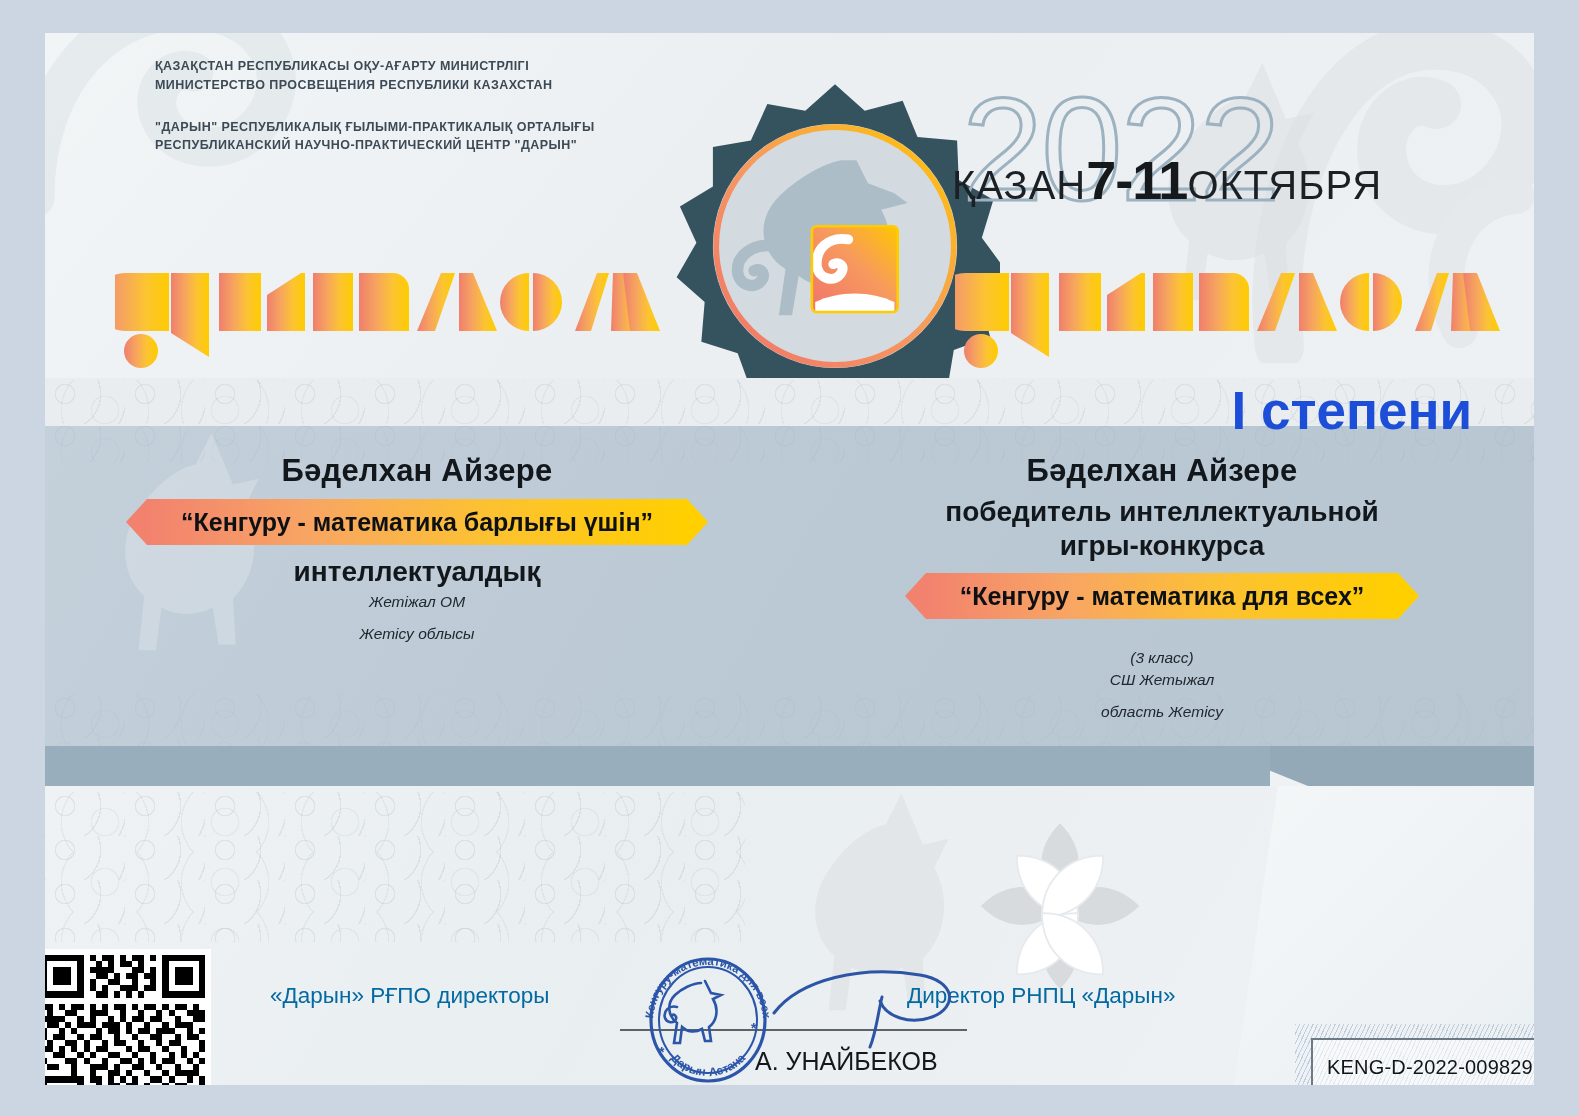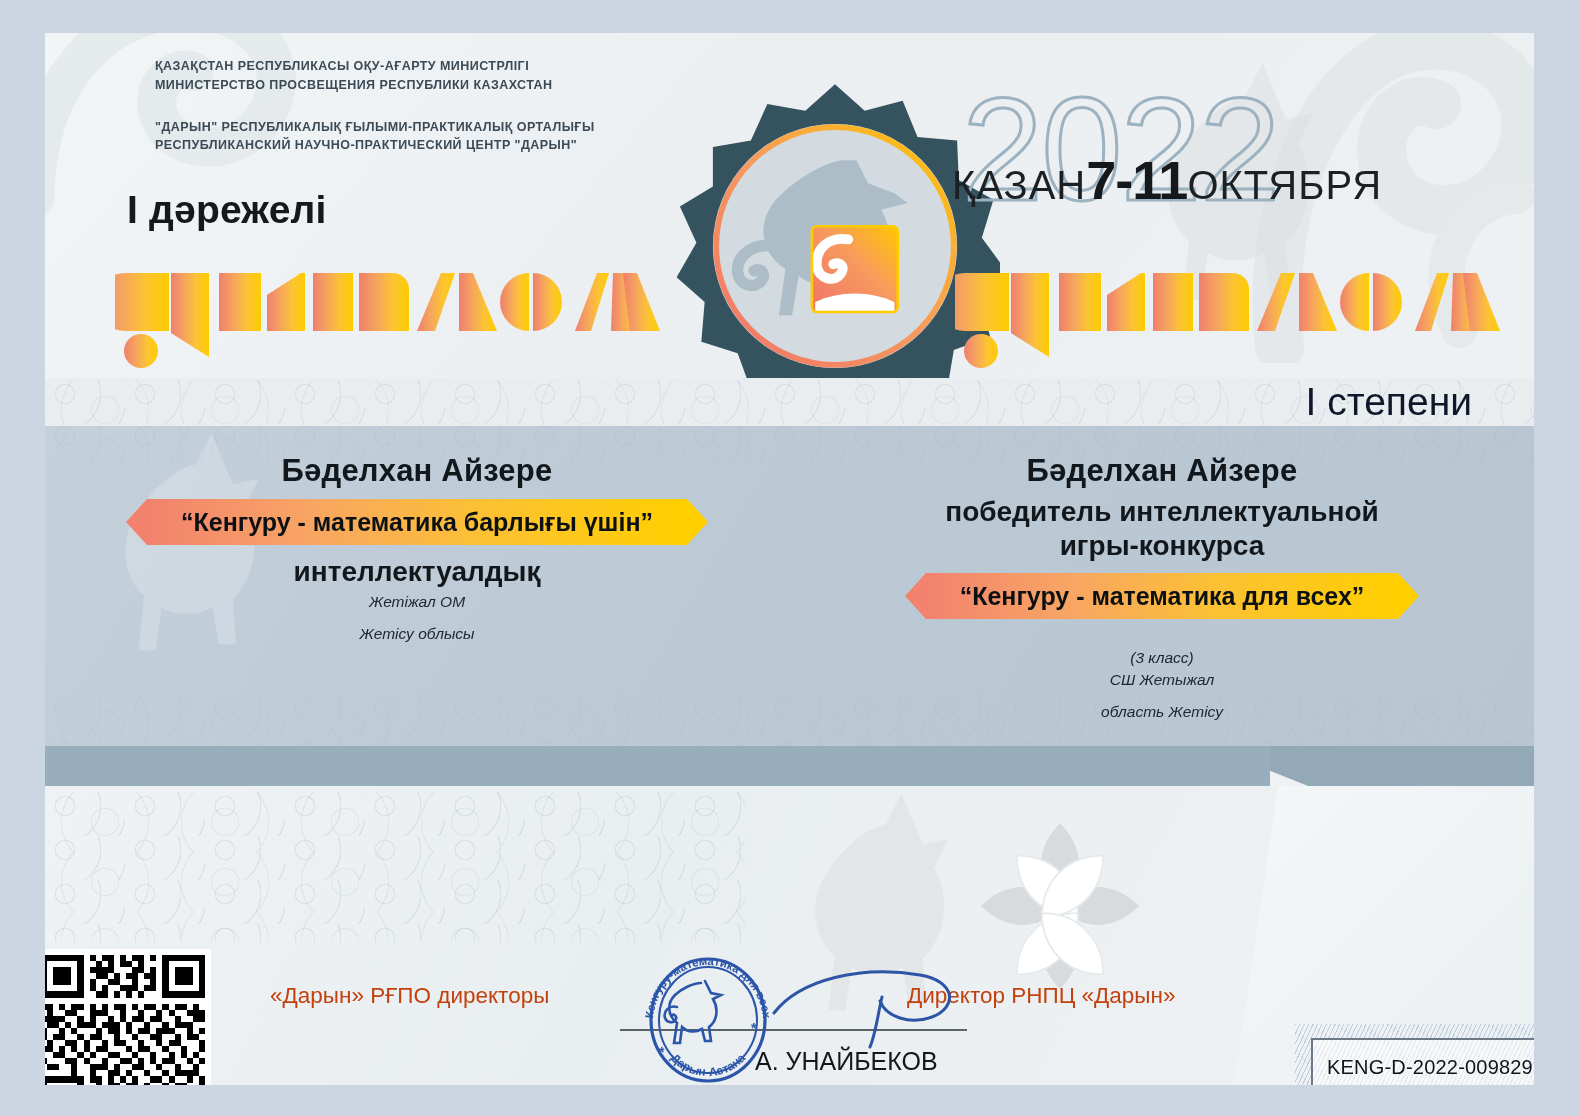--- a/index.html
+++ b/index.html
@@ -53,21 +53,21 @@
   #hdr2{top:45px;}
   #hdr3{top:87px;}
   #hdr4{top:105px;}
 
   #degree-kz{
     position:absolute;left:82px;top:155px;
     font-size:39px;font-weight:bold;color:#15191c;letter-spacing:.2px;
   }
   #degree-ru{
     position:absolute;right:62px;top:347px;
-    font-size:39px;font-weight:normal;color:#0f172a;
+    font-size:53px;font-weight:bold;color:#1d4ed8;
     z-index:9;
   }
 
   
   .diplom{position:absolute;height:118px;}
 
   
   #emblem{position:absolute;left:625px;top:48px;width:330px;height:330px;}
 
   
@@ -134,21 +134,21 @@
     background:linear-gradient(118deg,#eef2f4 0%,#e9eef1 40%,#eff2f4 100%);
     overflow:hidden;
   }
   #botdiag{
     position:absolute;right:0;top:0;width:300px;height:299px;
     background:linear-gradient(135deg,#f4f7f8 0%,#eaeff2 100%);
     clip-path:polygon(44px 0,100% 0,100% 100%,0 100%);
   }
   #qr{position:absolute;left:-10px;top:163px;width:176px;height:176px;}
 
-  .sig-title{position:absolute;font-size:22.5px;color:#c2410c;white-space:nowrap;}
+  .sig-title{position:absolute;font-size:22.5px;color:#0369a1;white-space:nowrap;}
   #sigL{left:225px;top:950px;}
   #sigR{left:862px;top:950px;}
   .sig-rule{position:absolute;height:2px;background:#5a6368;}
   #ruleL{left:575px;top:996px;width:200px;}
   #ruleR{left:722px;top:996px;width:200px;}
   #sig-name{
     position:absolute;left:710px;top:1014px;
     font-size:25px;color:#13181c;white-space:nowrap;
   }
 
@@ -188,21 +188,20 @@
         <path d="M95 12 L110 48 L128 44 L118 64 C130 86 126 112 110 128 L112 160 L100 160 L96 134
                  C84 140 70 140 60 134 L56 164 L44 164 L48 126 C32 112 30 86 44 66
                  C56 48 72 36 84 34 Z" fill="#dcdfe1"></path>
       </svg>
 
       <div class="hdr-line" id="hdr1">ҚАЗАҚСТАН РЕСПУБЛИКАСЫ ОҚУ-АҒАРТУ МИНИСТРЛІГІ</div>
       <div class="hdr-line" id="hdr2">МИНИСТЕРСТВО ПРОСВЕЩЕНИЯ РЕСПУБЛИКИ КАЗАХСТАН</div>
       <div class="hdr-line" id="hdr3">"ДАРЫН" РЕСПУБЛИКАЛЫҚ ҒЫЛЫМИ-ПРАКТИКАЛЫҚ ОРТАЛЫҒЫ</div>
       <div class="hdr-line" id="hdr4">РЕСПУБЛИКАНСКИЙ НАУЧНО-ПРАКТИЧЕСКИЙ ЦЕНТР "ДАРЫН"</div>
 
-      <div id="degree-kz">I дәрежелі</div>
 
       <div class="diplom" style="left:70px;top:222px;width:545px;">
         <svg width="545" height="120" viewBox="0 0 545 120">
           <defs>
             <linearGradient id="gwm1" x1="0" y1="0" x2="1" y2="0">
               <stop offset="0%" stop-color="#ef7f6d"></stop>
               <stop offset="35%" stop-color="#f6a45f"></stop>
               <stop offset="68%" stop-color="#fcc432"></stop>
               <stop offset="100%" stop-color="#ffcc00"></stop>
             </linearGradient>

